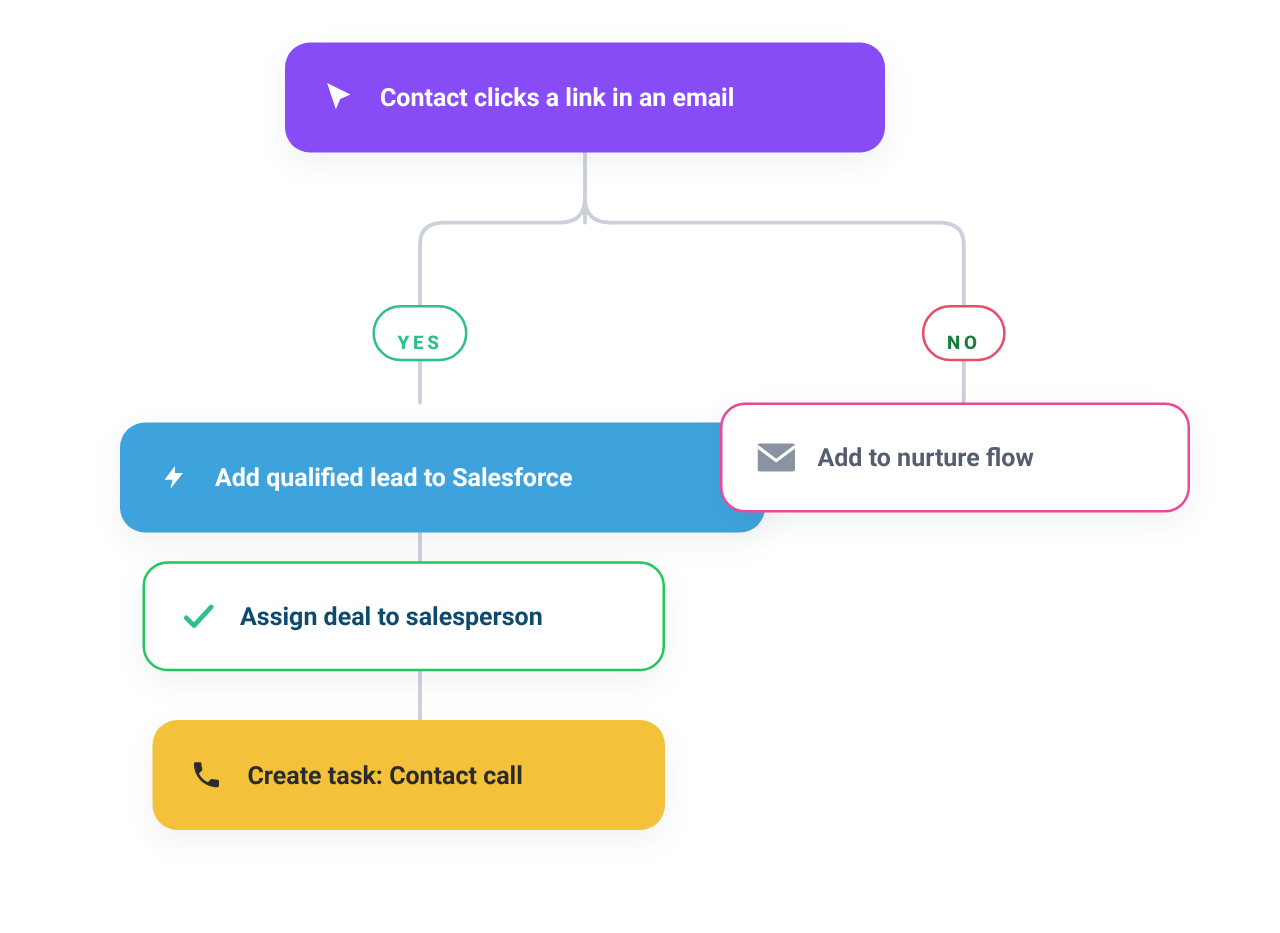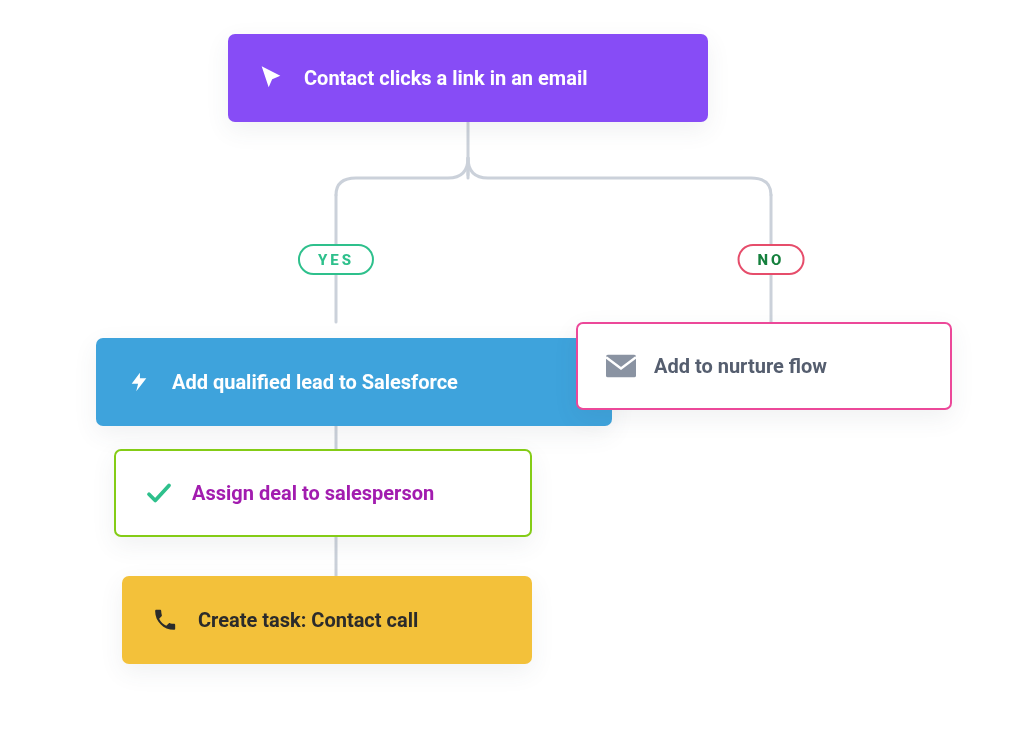--- a/index.html
+++ b/index.html
@@ -21,21 +21,21 @@
     top: 0; left: 0;
     width: 1024px;
     height: 746px;
     pointer-events: none;
   }
   .node {
     position: absolute;
     display: flex;
     align-items: center;
     gap: 18px;
-    border-radius: 7px;
+    border-radius: 20px;
     padding: 0 28px;
     height: 88px;
     font-size: 20px;
     font-weight: 700;
     box-shadow: 0 8px 24px rgba(60,72,88,0.08);
   }
   .node .icon {
     display: flex;
     align-items: center;
     justify-content: center;
@@ -54,22 +54,22 @@
     top: 338px;
     width: 516px;
     background: #3EA3DC;
     color: #ffffff;
   }
   .node-yes-2 {
     left: 114px;
     top: 449px;
     width: 418px;
     background: #ffffff;
-    color: #a21caf;
-    border: 2px solid #84cc16;
+    color: #0c4a6e;
+    border: 2px solid #22c55e;
   }
   .node-yes-3 {
     left: 122px;
     top: 576px;
     width: 410px;
     background: #F3C13A;
     color: #2B2B2B;
   }
   .node-no-1 {
     left: 576px;
@@ -78,21 +78,21 @@
     background: #ffffff;
     color: #555E6F;
     border: 2px solid #ec4899;
   }
   .pill {
     position: absolute;
     transform: translateX(-50%);
     background: #ffffff;
     border: 2px solid;
     border-radius: 999px;
-    padding: 5px 18px 4px;
+    padding: 19px 18px 4px;
     font-size: 15px;
     font-weight: 800;
     letter-spacing: 3px;
     text-align: right;
   }
   .pill-yes {
     left: 336px;
     top: 244px;
     color: #2EC08C;
     border-color: #2EC08C;

